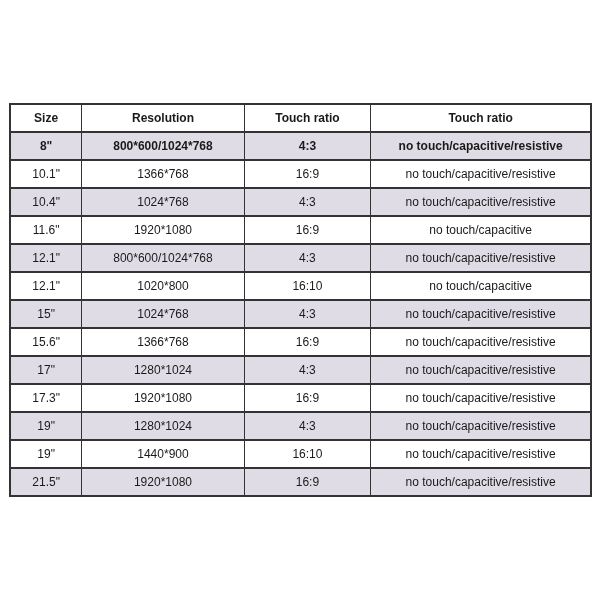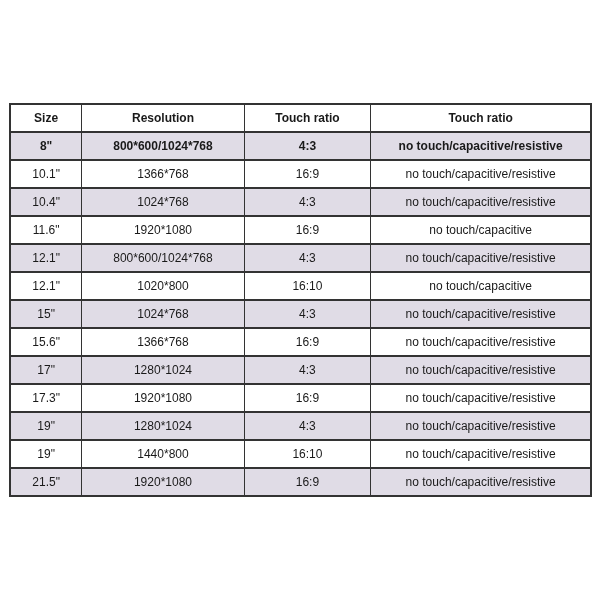--- a/index.html
+++ b/index.html
@@ -132,21 +132,21 @@
         <td>no touch/capacitive/resistive</td>
       </tr>
       <tr class="alt">
         <td>19"</td>
         <td>1280*1024</td>
         <td>4:3</td>
         <td>no touch/capacitive/resistive</td>
       </tr>
       <tr>
         <td>19"</td>
-        <td>1440*800</td>
+        <td>1440*900</td>
         <td>16:10</td>
         <td>no touch/capacitive/resistive</td>
       </tr>
       <tr class="alt">
         <td>21.5"</td>
         <td>1920*1080</td>
         <td>16:9</td>
         <td>no touch/capacitive/resistive</td>
       </tr>
     </tbody>

